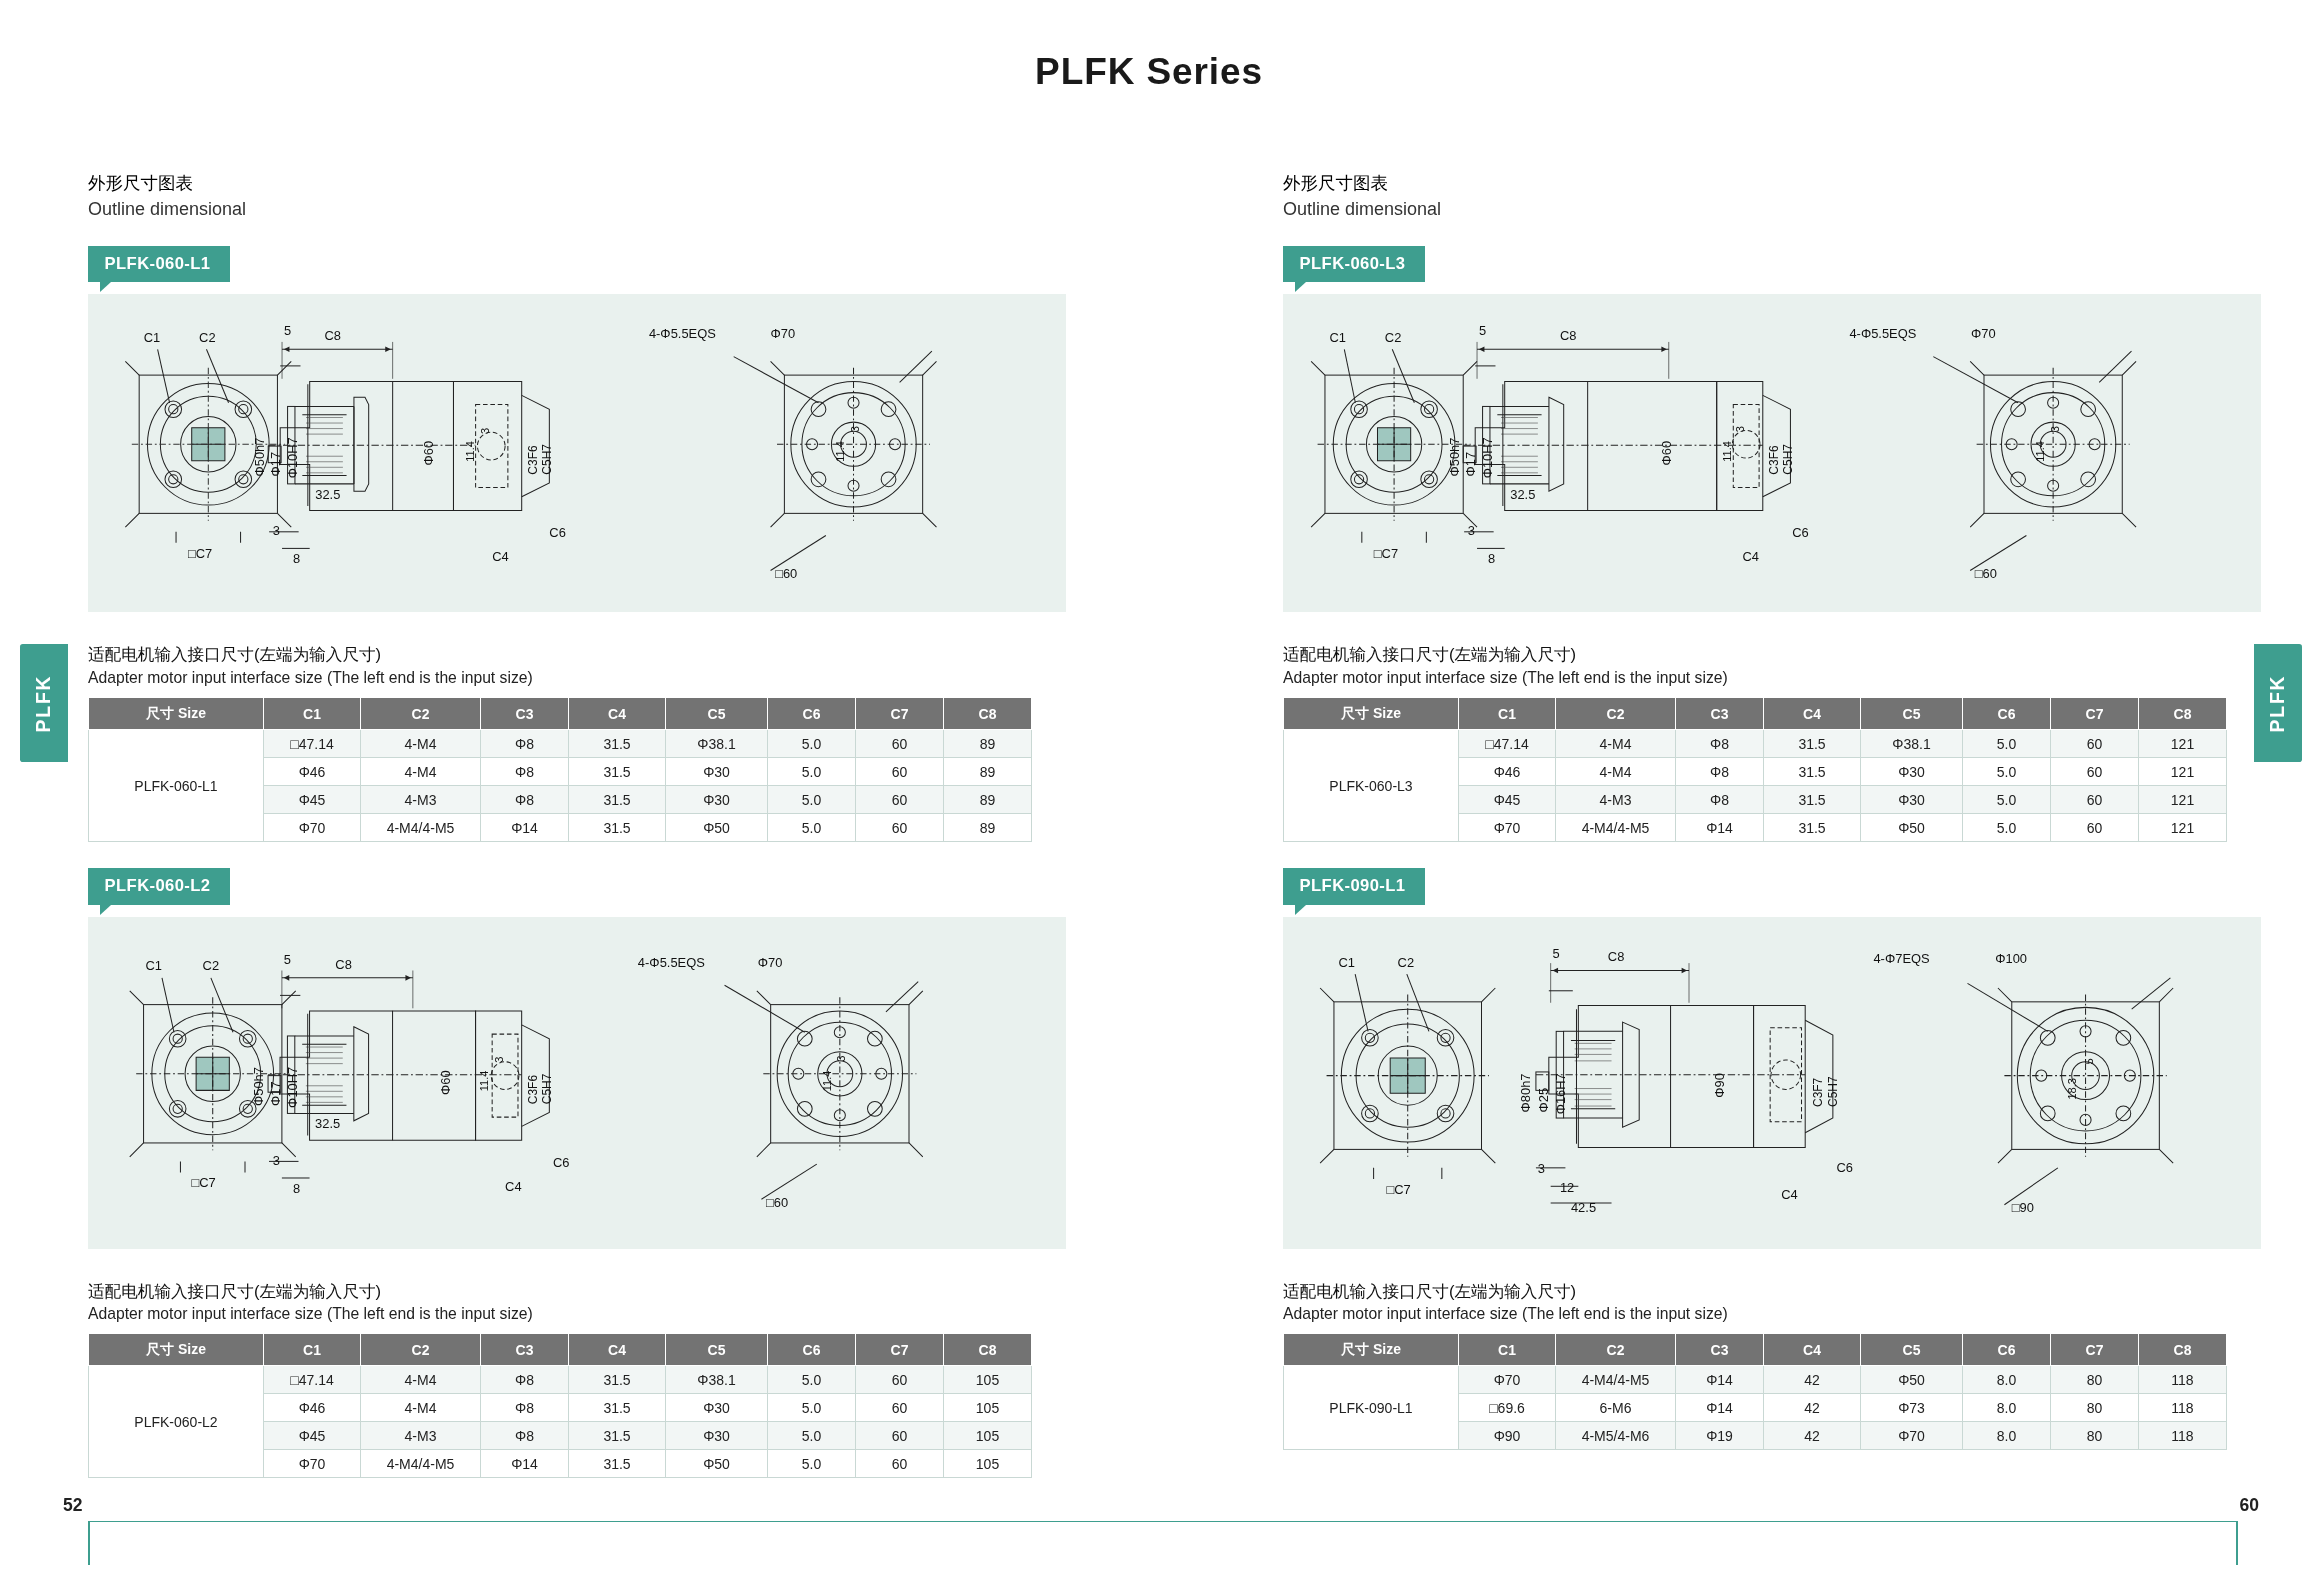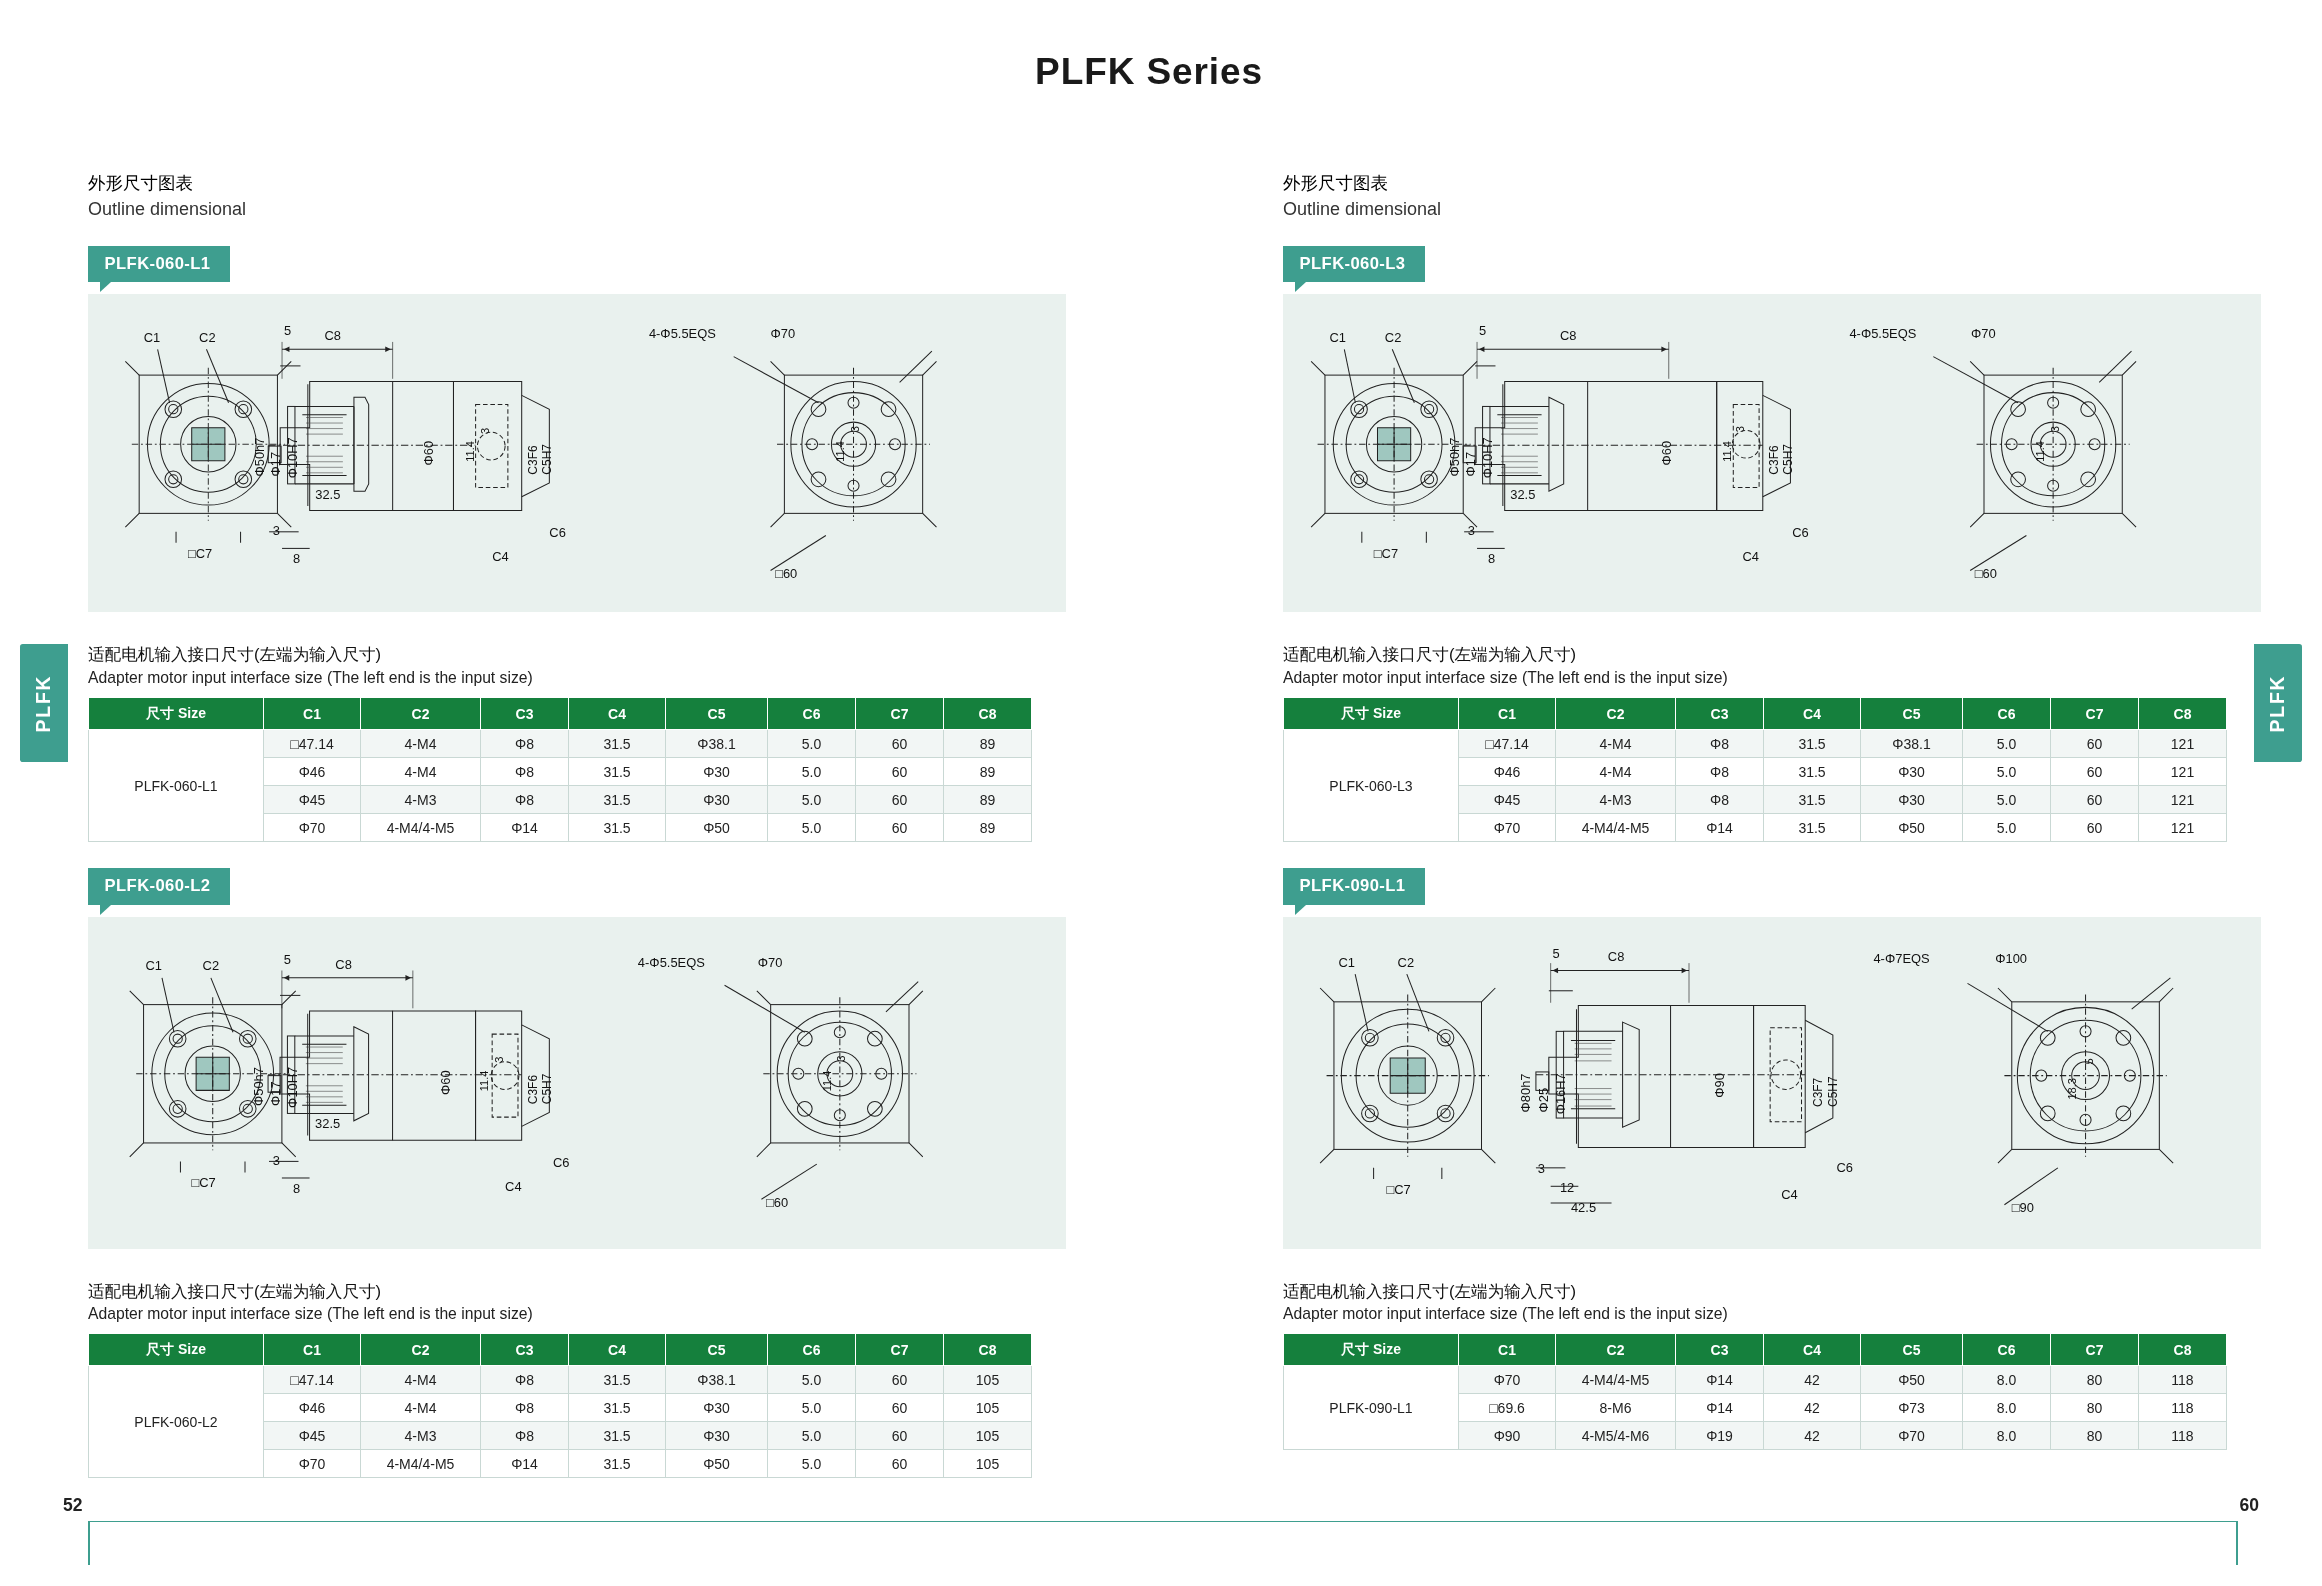--- a/index.html
+++ b/index.html
@@ -72,21 +72,21 @@
   .adapter-cn { font-size: 16.6px; color: #111; margin-top: 32px; }
   .adapter-en { font-size: 15.7px; color: #222; margin-top: 2.8px; }
 
   table.dim {
     border-collapse: collapse;
     margin-top: 10px;
     font-size: 14px;
     color: #222;
   }
   table.dim th {
-    background: #15803d; color: #fff; font-weight: bold;
+    background: #737373; color: #fff; font-weight: bold;
     border: 0.9px solid #ffffff;
     padding: 6.5px 3.7px; text-align: center;
     font-size: 14px;
   }
   table.dim td {
     border: 0.9px solid #c9d8d4;
     padding: 5.5px 3.7px; text-align: center;
     background: #fff;
   }
   table.dim tr:nth-child(odd) td { background: #f2f6f5; }
@@ -760,21 +760,21 @@
             <td>4-M4/4-M5</td>
             <td>Φ14</td>
             <td>42</td>
             <td>Φ50</td>
             <td>8.0</td>
             <td>80</td>
             <td>118</td>
           </tr>
           <tr>
             <td>□69.6</td>
-            <td>8-M6</td>
+            <td>6-M6</td>
             <td>Φ14</td>
             <td>42</td>
             <td>Φ73</td>
             <td>8.0</td>
             <td>80</td>
             <td>118</td>
           </tr>
           <tr>
             <td>Φ90</td>
             <td>4-M5/4-M6</td>

